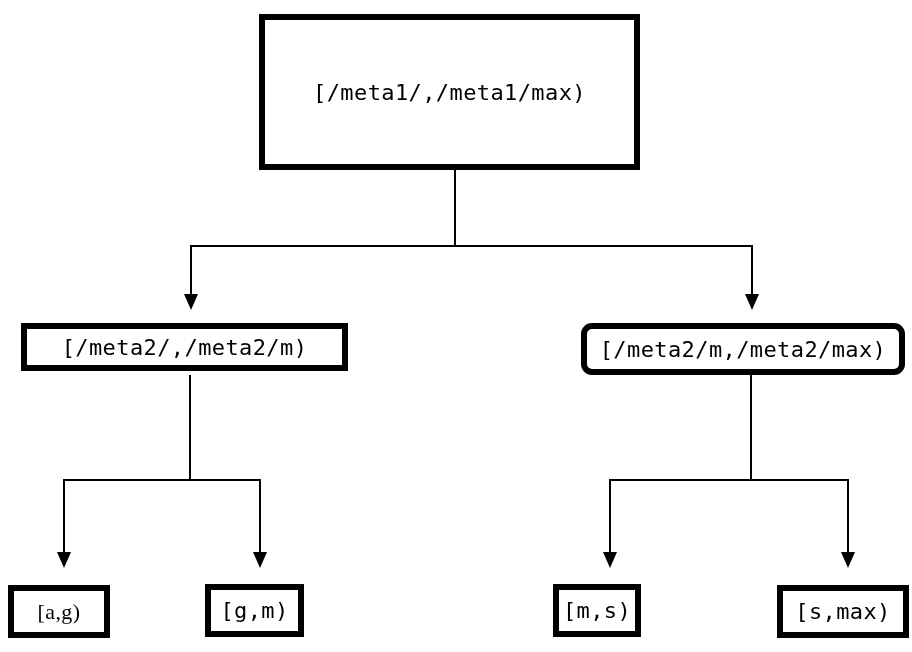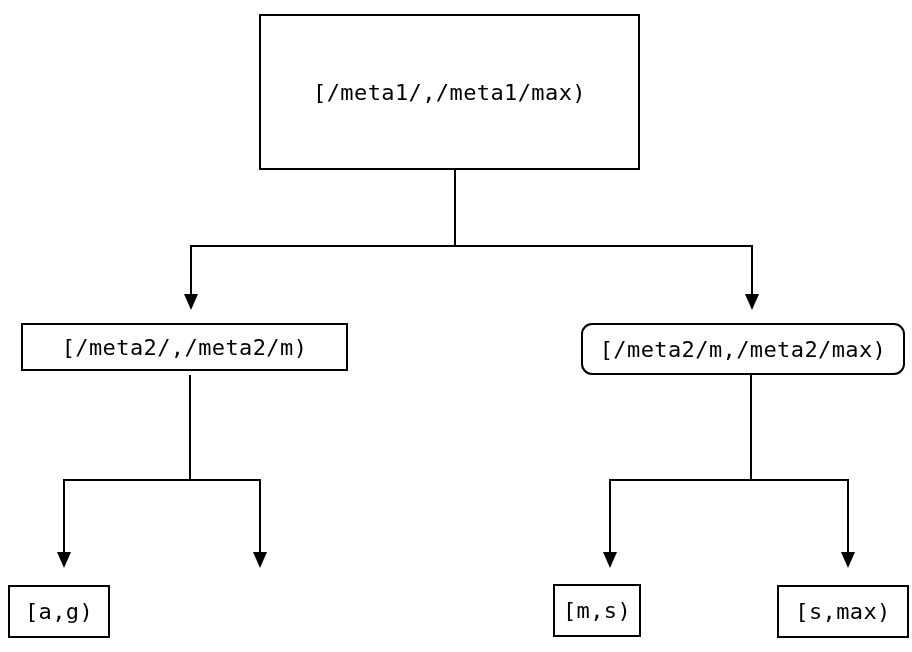--- a/index.html
+++ b/index.html
@@ -19,34 +19,34 @@
     position: absolute;
     left: 0;
     top: 0;
     width: 912px;
     height: 652px;
     display: block;
   }
   .node {
     position: absolute;
     box-sizing: border-box;
-    border: 2px solid #000000;
+    border: 6px solid #000000;
     background: #ffffff;
     display: flex;
     align-items: center;
     justify-content: center;
     font-size: 22px;
     letter-spacing: 0.4px;
     color: #000000;
     white-space: nowrap;
   }
   .node-root  { left: 259px; top: 14px;  width: 381px; height: 156px; }
   .node-left  { left: 21px;  top: 323px; width: 327px; height: 48px;  }
   .node-right { left: 581px; top: 323px; width: 324px; height: 52px; border-radius: 11px;  }
-  .node-leaf1 { left: 8px;   top: 585px; width: 102px; height: 53px;  }
+  .node-leaf1 { left: 8px;   top: 585px; width: 102px; height: 53px; font-family: Liberation Serif, serif;  }
   .node-leaf2 { left: 205px; top: 584px; width: 99px;  height: 53px;  }
   .node-leaf3 { left: 553px; top: 584px; width: 88px; height: 53px;  }
   .node-leaf4 { left: 777px; top: 585px; width: 132px; height: 53px;  }
   .edge-line {
     stroke: #000000;
     stroke-width: 2;
     fill: none;
   }
   .arrowhead {
     fill: #000000;
@@ -97,20 +97,23 @@
   </div>
 
   <div class="node node-right">
     <span>[/meta2/m,/meta2/max)</span>
   </div>
 
   <div class="node node-leaf1">
     <span>[a,g)</span>
   </div>
 
+  <div class="node node-leaf2">
+    <span>[g,m)</span>
+  </div>
 
   <div class="node node-leaf3">
     <span>[m,s)</span>
   </div>
 
   <div class="node node-leaf4">
     <span>[s,max)</span>
   </div>
 
 </div>

